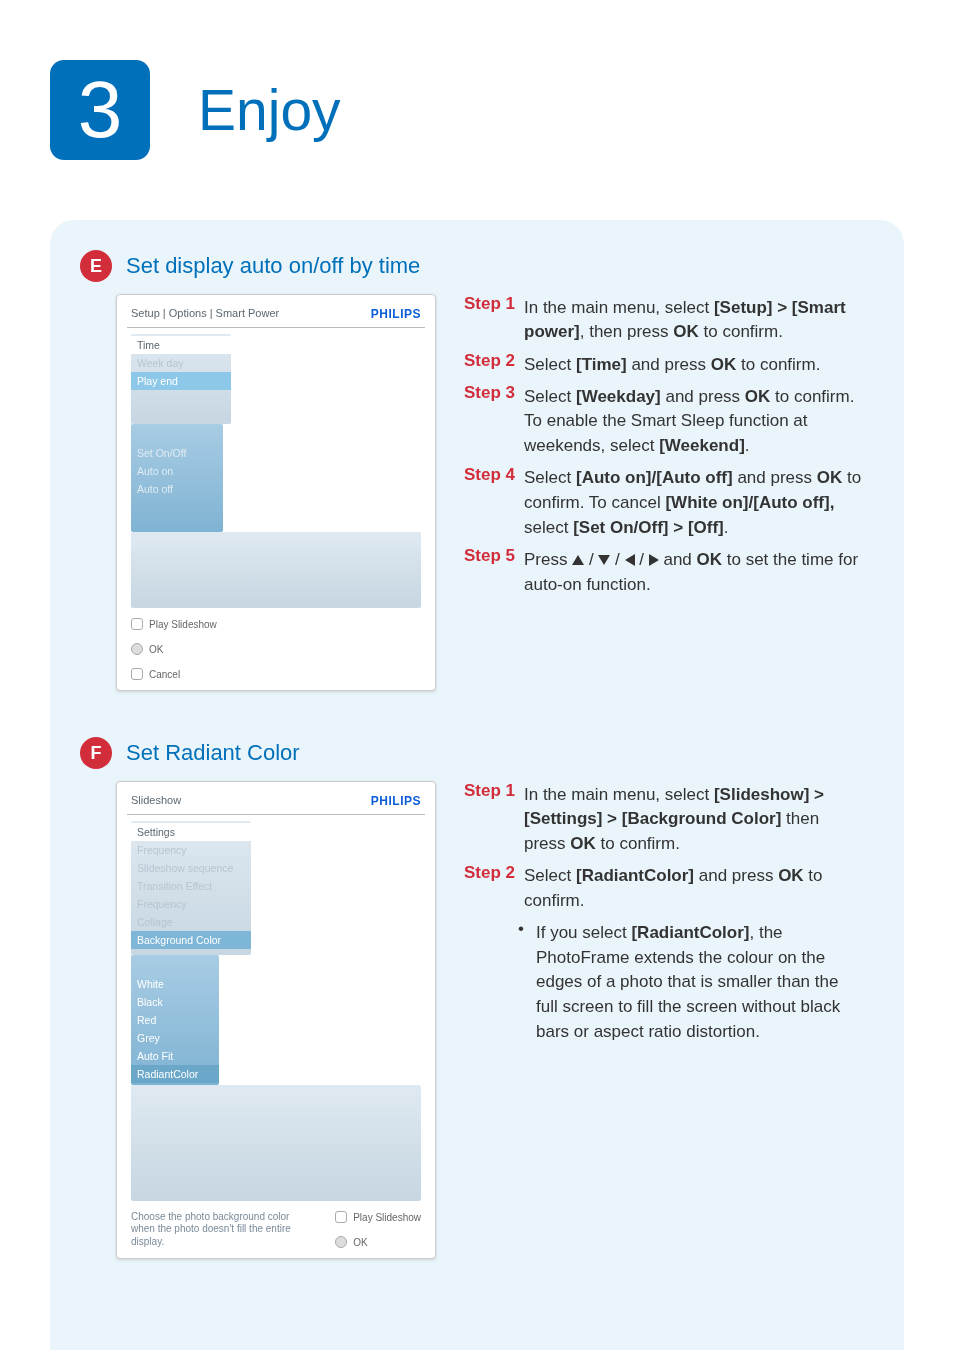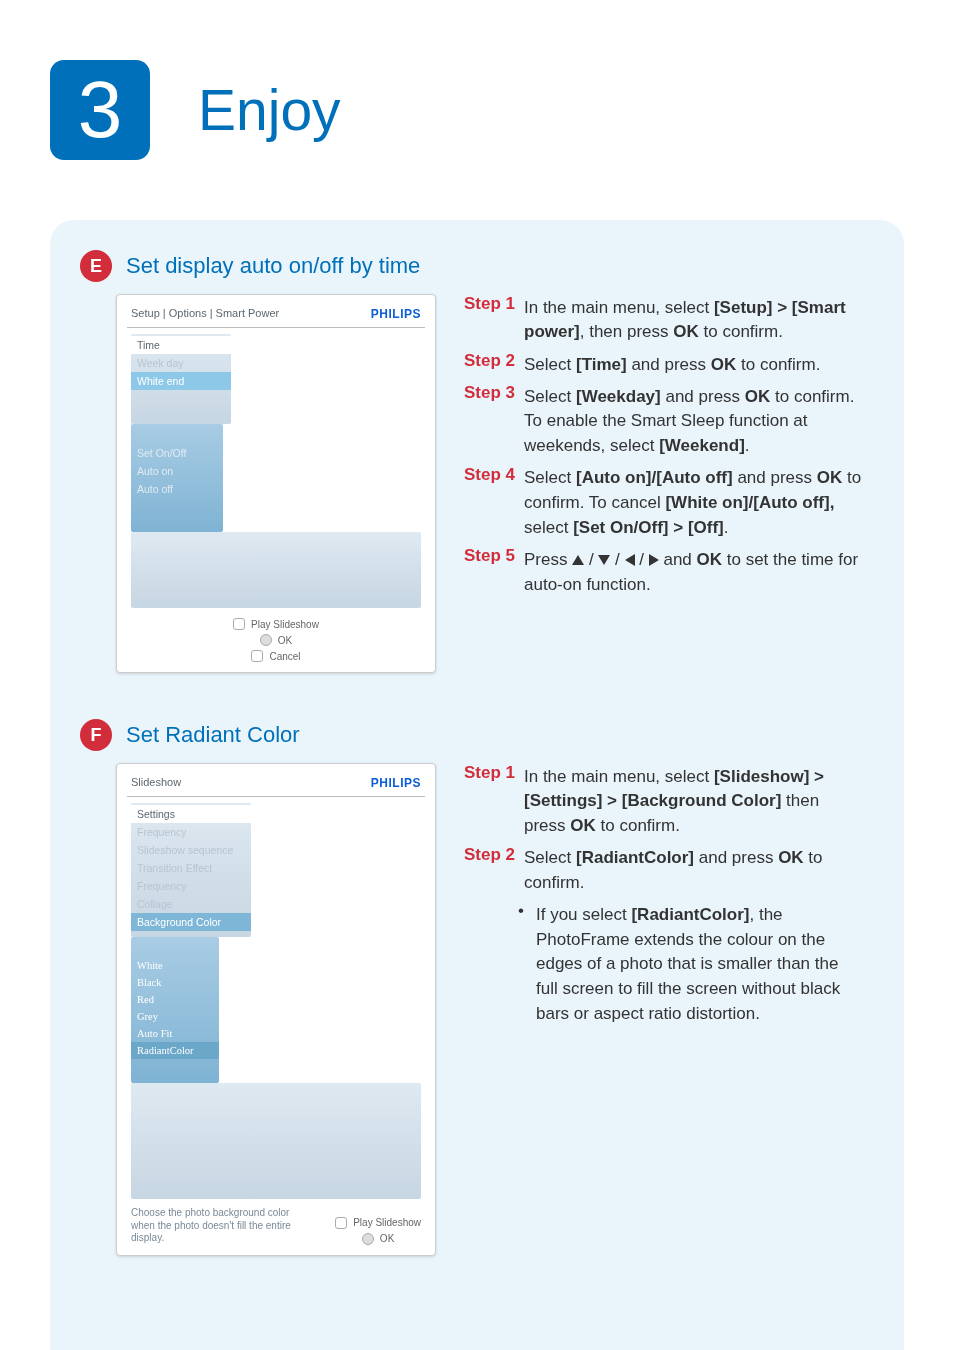--- a/index.html
+++ b/index.html
@@ -25,21 +25,21 @@
   .menu-col { display:flex; flex-direction:column; }
   .menu-col.left { width:100px; }
   .menu-col.mid { width:92px; }
   .menu-col.right { flex:1; }
   .menu-item { padding:3px 6px; font-size:10.5px; color:#8a9aa8; }
   .menu-item.active-row { background:#8ec8e9; color:#fff; }
   .menu-item.selected-tab { background:#7db6d6; color:#fff; }
   .menu-item.highlight { background:#fff; color:#5b6770; }
   .menu-item.dim { color:#b6c5d1; }
   .menu-block { background:linear-gradient(#dfe9f1,#c6d6e2); border-radius:2px; padding:2px 0 34px 0; }
-  .shot-foot { display:flex; flex-direction:column; align-items:center; margin-top:10px; gap:4px; font-size:10px; color:#666; }
+  .shot-foot { display:flex; flex-direction:column; align-items:flex-start; margin-top:10px; gap:13px; font-size:10px; color:#666; }
   .foot-row { display:flex; align-items:center; gap:6px; }
   .foot-icon { width:12px; height:12px; border:1px solid #aaa; border-radius:3px; }
   .foot-icon.circle { border-radius:50%; background:#ddd; }
   .hint { font-size:10px; color:#7a8a98; margin-top:8px; max-width:160px; line-height:1.25; }
   .step-label { color:#d22d3a; font-weight:bold; }
   .step-block { margin-bottom:4px; padding-left:0; }
   .step-body { display:block; margin-left:60px; margin-top:-21px; }
   .bullet-body { display:block; margin-left:72px; margin-top:-21px; }
   .tri { display:inline-block; width:0; height:0; vertical-align:middle; }
   .tri.up { border-left:6px solid transparent; border-right:6px solid transparent; border-bottom:10px solid #333; }
@@ -71,21 +71,21 @@
           <div class="shot-head">
             <span class="breadcrumb">Setup | Options | Smart Power</span>
             <span class="brand">PHILIPS</span>
           </div>
           <div class="divider"></div>
           <div class="menu-grid">
             <div class="menu-col left">
               <div class="menu-block">
                 <div class="menu-item highlight">Time</div>
                 <div class="menu-item dim">Week day</div>
-                <div class="menu-item active-row">White end</div>
+                <div class="menu-item active-row">Play end</div>
               </div>
             </div>
             <div class="menu-col mid">
               <div class="menu-block" style="background:linear-gradient(#a8cce4,#7fb3d3);">
                 <div class="menu-item" style="height:18px;"></div>
                 <div class="menu-item dim" style="color:#dfeaf2;">Set On/Off</div>
                 <div class="menu-item dim" style="color:#dfeaf2;">Auto on</div>
                 <div class="menu-item dim" style="color:#dfeaf2;">Auto off</div>
               </div>
             </div>
@@ -152,21 +152,21 @@
                 <div class="menu-item highlight">Settings</div>
                 <div class="menu-item dim">Frequency</div>
                 <div class="menu-item dim">Slideshow sequence</div>
                 <div class="menu-item dim">Transition Effect</div>
                 <div class="menu-item dim">Frequency</div>
                 <div class="menu-item dim">Collage</div>
                 <div class="menu-item selected-tab">Background Color</div>
               </div>
             </div>
             <div class="menu-col mid" style="width:88px;">
-              <div class="menu-block" style="background:linear-gradient(#a8cce4,#7fb3d3); padding-bottom:24px;font-family:Liberation Serif, serif;">
+              <div class="menu-block" style="background:linear-gradient(#a8cce4,#7fb3d3); padding-bottom:2px;">
                 <div class="menu-item" style="height:18px;"></div>
                 <div class="menu-item" style="color:#fff;">White</div>
                 <div class="menu-item" style="color:#fff;">Black</div>
                 <div class="menu-item" style="color:#fff;">Red</div>
                 <div class="menu-item" style="color:#fff;">Grey</div>
                 <div class="menu-item" style="color:#fff;">Auto Fit</div>
                 <div class="menu-item active-row" style="background:#6aa7c9;">RadiantColor</div>
               </div>
             </div>
             <div class="menu-col right">

